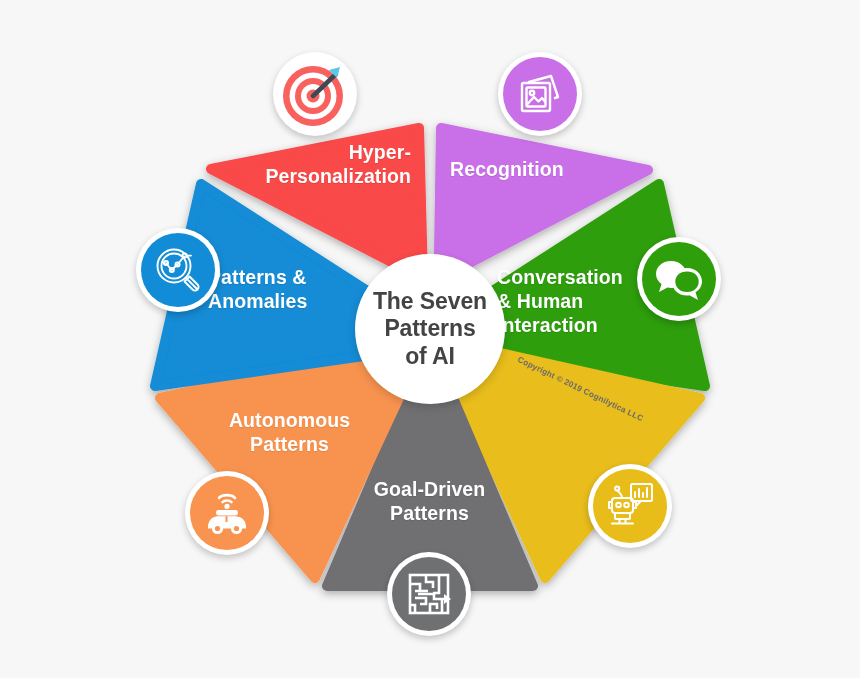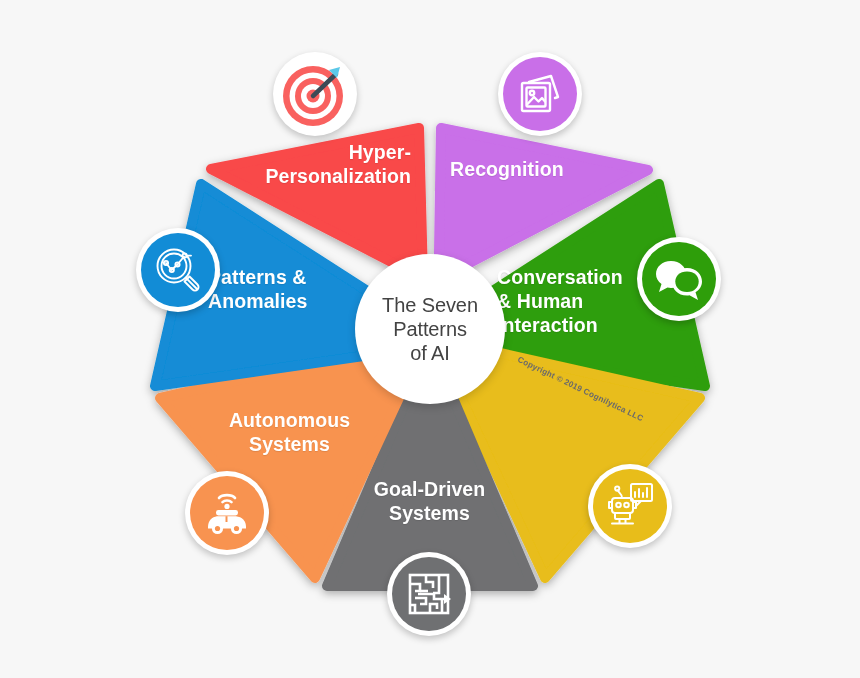--- a/index.html
+++ b/index.html
@@ -38,22 +38,22 @@
   
   .hub{
     position:absolute;left:355px;top:254px;width:150px;height:150px;
     border-radius:50%;
     background:#ffffff;
     box-shadow:0 3px 9px rgba(0,0,0,.17);
     display:flex;align-items:center;justify-content:center;
   }
   .hub-text{
     color:#434343;
-    font-weight:normal;
-    font-size:20px;
+    font-weight:bold;
+    font-size:23px;
     line-height:1.20;
     text-align:center;
     white-space:pre-line;
     letter-spacing:-.1px;
   }
 
   
   .copyright{
     position:absolute;
     left:520px;top:355px;
@@ -122,23 +122,23 @@
     </svg>
   </div>
 
   <div class="label lbl-hyper">Hyper-
 Personalization</div>
   <div class="label lbl-recognition">Recognition</div>
   <div class="label lbl-conv">Conversation
 &amp; Human
 Interaction</div>
   <div class="label lbl-goal">Goal-Driven
-Systems</div>
+Patterns</div>
   <div class="label lbl-auto">Autonomous
-Systems</div>
+Patterns</div>
   <div class="label lbl-patterns">Patterns &amp;
 Anomalies</div>
 
   <div class="copyright">Copyright © 2019 Cognilytica LLC</div>
 
   <div class="hub">
     <div class="hub-text">The Seven
 Patterns
 of AI</div>
   </div>

